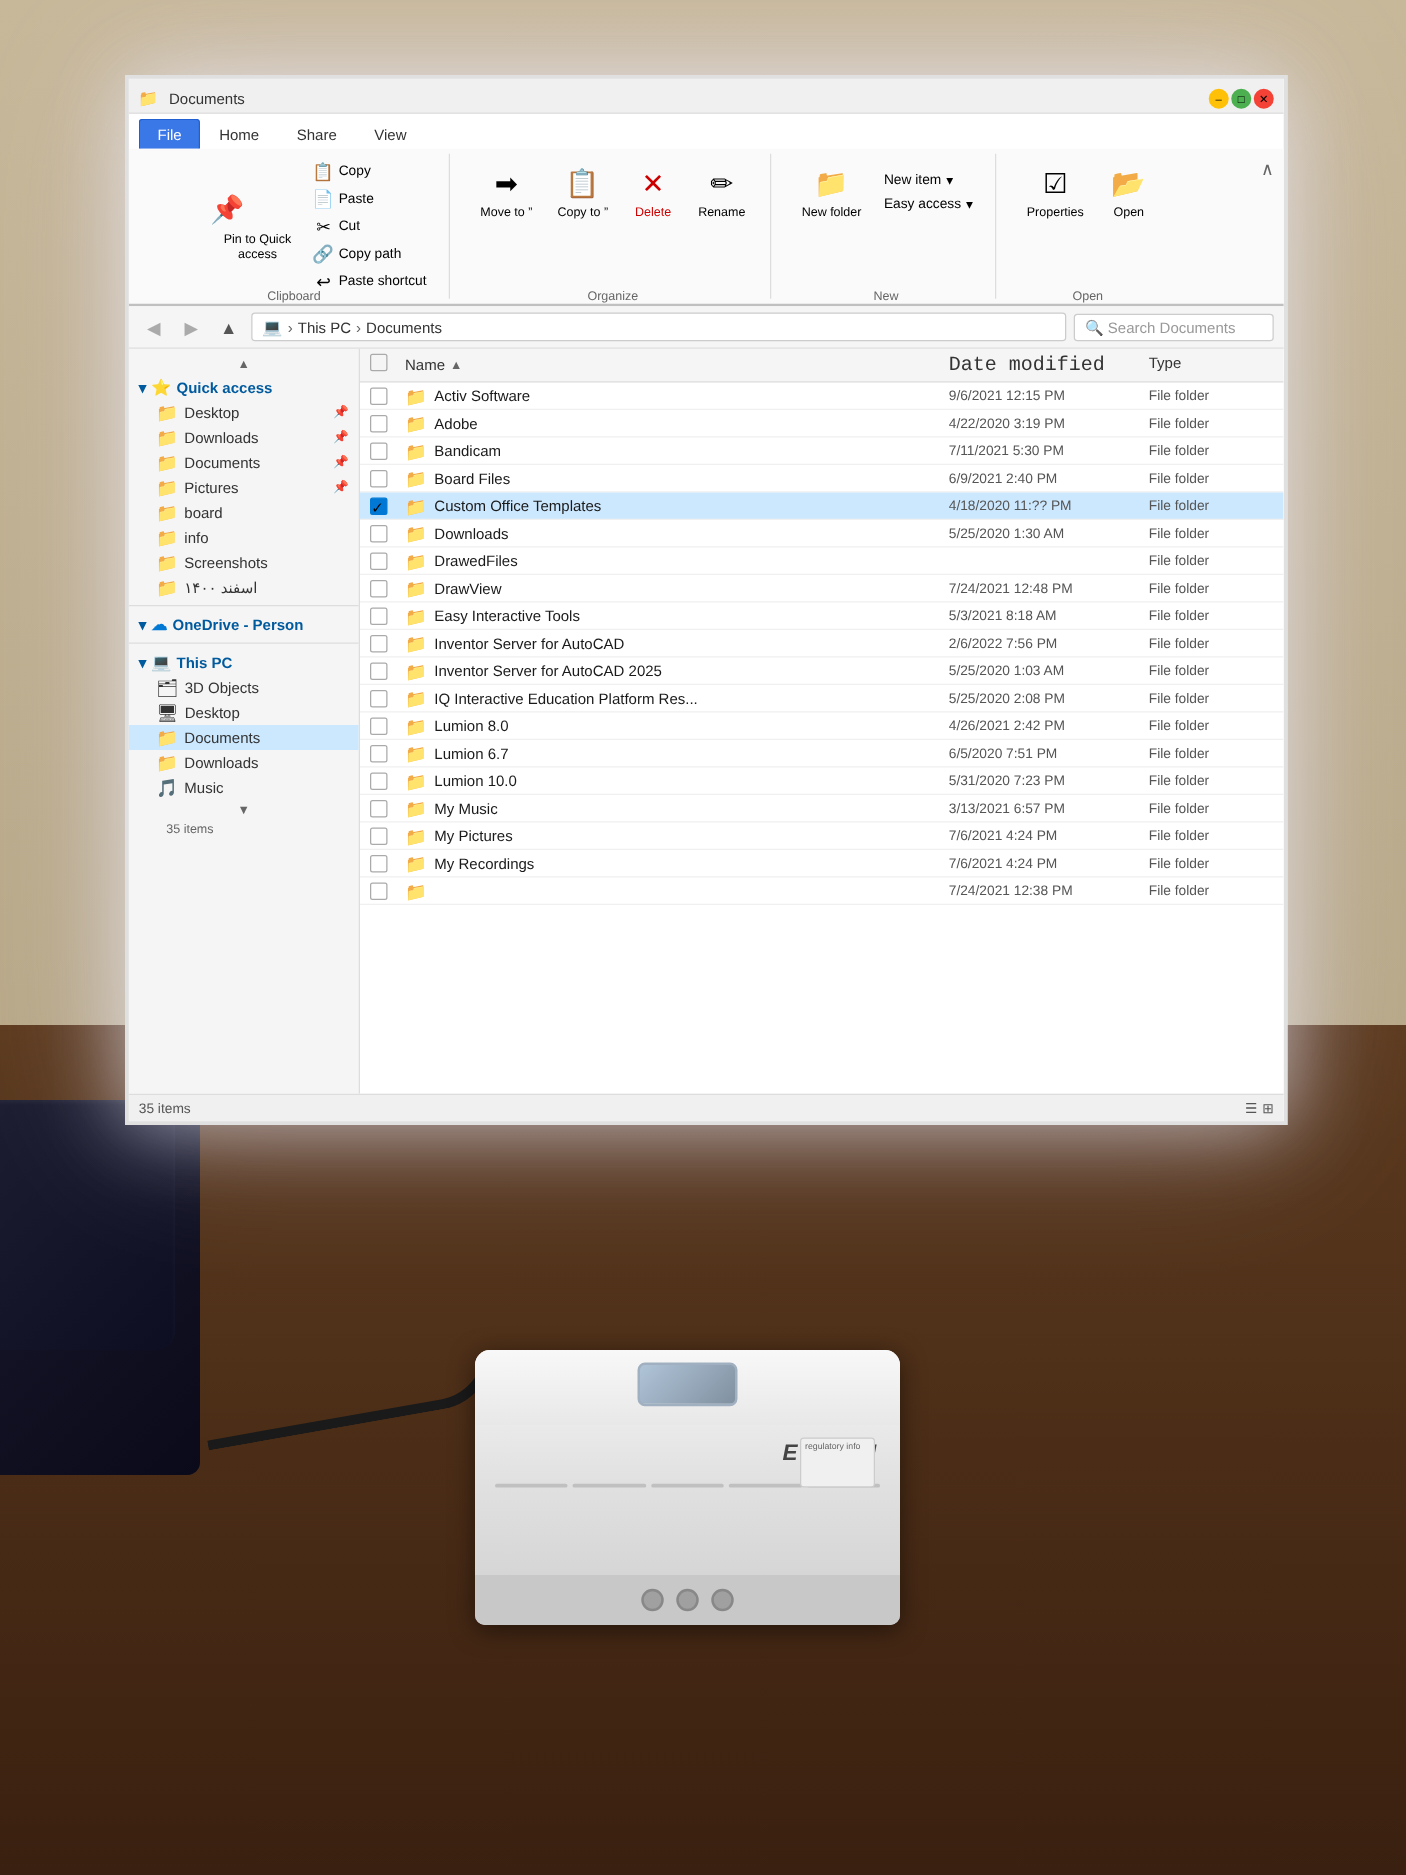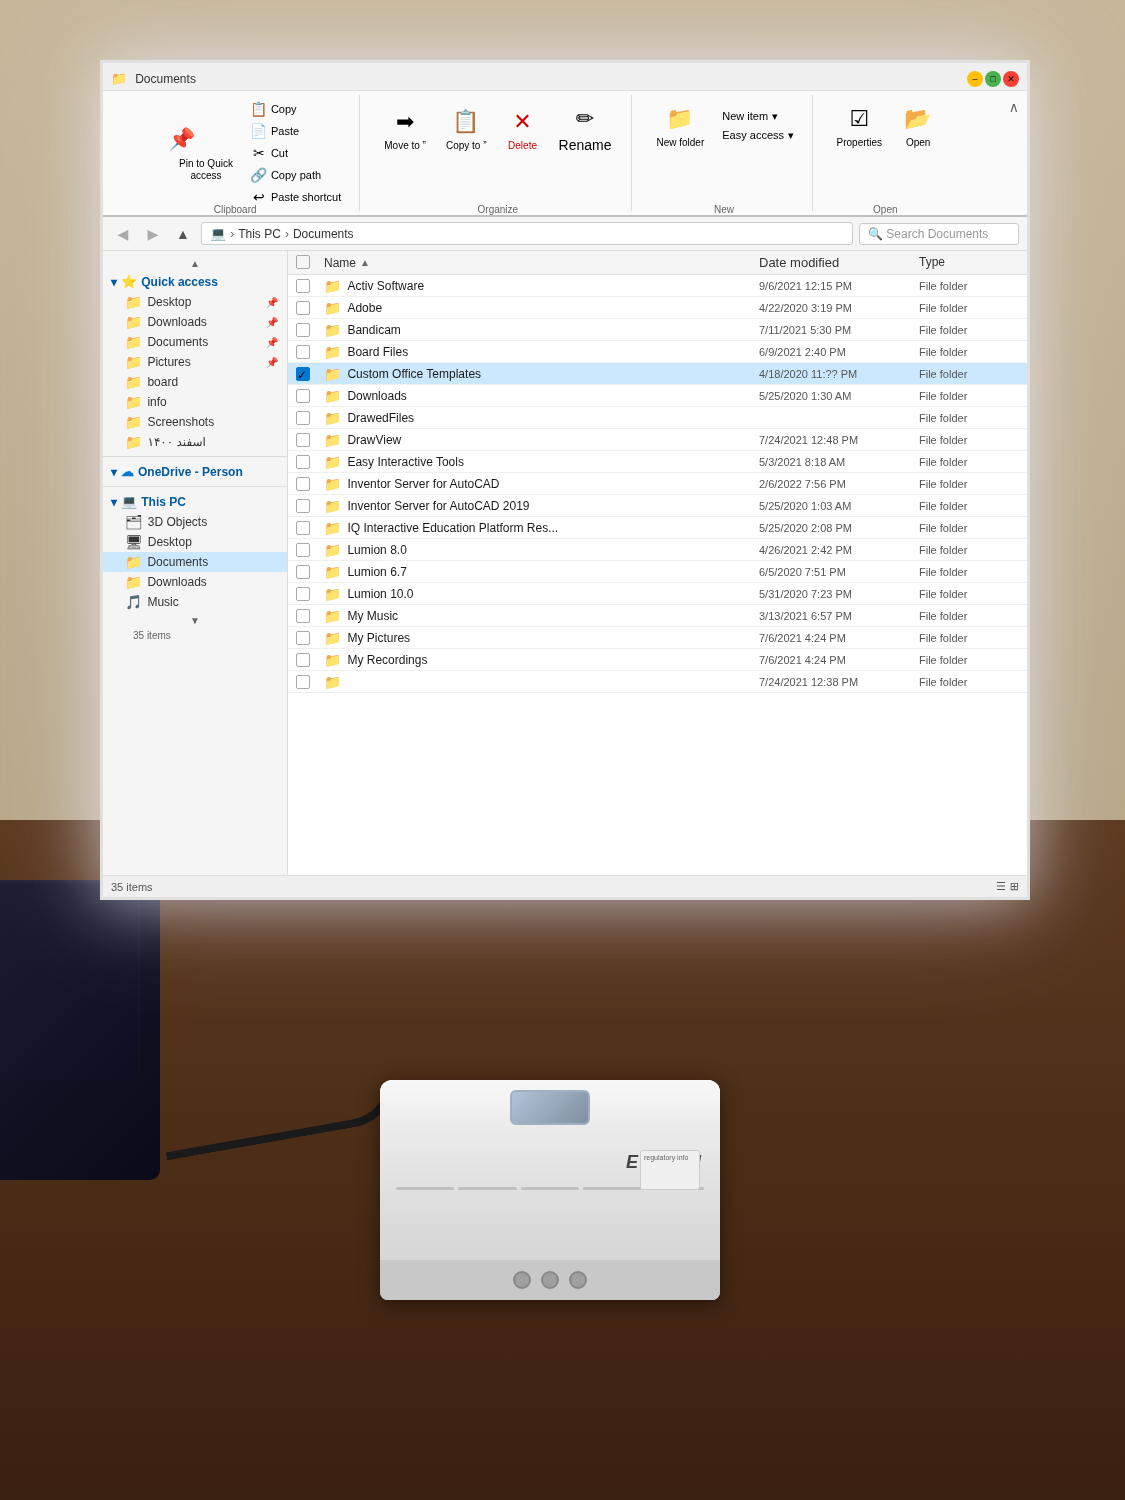--- a/index.html
+++ b/index.html
@@ -396,21 +396,21 @@
       border-bottom: 1px solid #ddd;
       background: #f5f5f5;
       font-size: 12px;
       color: #333;
       position: sticky;
       top: 0;
       z-index: 5;
     }
     .col-check { width: 28px; flex-shrink: 0; }
     .col-name { flex: 1; display: flex; align-items: center; gap: 4px; cursor: pointer; }
-    .col-date { width: 160px; flex-shrink: 0; font-size: 13px; cursor: pointer; }
+    .col-date { width: 160px; flex-shrink: 0; font-size: 16px; cursor: pointer; font-family: Liberation Mono, monospace; }
     .col-type { width: 100px; flex-shrink: 0; font-size: 12px; }
     .col-sort-icon { font-size: 10px; color: #666; }
 
     .file-row {
       display: flex;
       align-items: center;
       padding: 2px 8px;
       border-bottom: 1px solid #f0f0f0;
       font-size: 12px;
       cursor: pointer;
@@ -480,20 +480,26 @@
     <div class="title-bar">
       <span style="font-size:13px;">📁</span>
       <span class="title-bar-text">Documents</span>
       <div class="win-controls">
         <div class="win-btn" style="background:#ffc107;">–</div>
         <div class="win-btn" style="background:#4caf50;">□</div>
         <div class="win-btn" style="background:#f44336;">✕</div>
       </div>
     </div>
 
+    <div class="ribbon-tabs">
+      <div class="ribbon-tab active">File</div>
+      <div class="ribbon-tab">Home</div>
+      <div class="ribbon-tab">Share</div>
+      <div class="ribbon-tab">View</div>
+    </div>
 
     <div class="ribbon-content">
 
       <div class="ribbon-group">
         <div class="ribbon-btns">
           <div class="ribbon-btn-large">
             <div class="ribbon-icon-large">📌</div>
             <span style="font-size:10px; text-align:center; line-height:1.2;margin-left:48px;">Pin to Quick<br>access</span>
           </div>
           <div style="display:flex; flex-direction:column; gap:2px;">
@@ -531,21 +537,21 @@
           <div class="ribbon-btn-large">
             <div class="ribbon-icon-large">📋</div>
             <span style="font-size:10px;">Copy to ”</span>
           </div>
           <div class="ribbon-btn-large" style="color:#cc0000;">
             <div class="ribbon-icon-large">✕</div>
             <span style="font-size:10px;">Delete</span>
           </div>
           <div class="ribbon-btn-large">
             <div class="ribbon-icon-large">✏</div>
-            <span style="font-size:14px;">Rename</span>
+            <span style="font-size:10px;">Rename</span>
           </div>
         </div>
         <span class="ribbon-group-label">Organize</span>
       </div>
 
       <div class="ribbon-group">
         <div class="ribbon-btns">
           <div class="ribbon-btn-large">
             <div class="ribbon-icon-large">📁</div>
             <span style="font-size:10px;">New folder</span>
@@ -814,21 +820,21 @@
               </div>
               <div class="col-date-val">2/6/2022 7:56 PM</div>
               <div class="col-type-val">File folder</div>
             </div>
             <div class="file-row">
               <div class="col-check">
                 <div class="file-check"></div>
               </div>
               <div class="col-name">
                 <span class="file-icon folder-yellow">📁</span>
-                <span>Inventor Server for AutoCAD 2019</span>
+                <span>Inventor Server for AutoCAD 2025</span>
               </div>
               <div class="col-date-val">5/25/2020 1:03 AM</div>
               <div class="col-type-val">File folder</div>
             </div>
             <div class="file-row">
               <div class="col-check">
                 <div class="file-check"></div>
               </div>
               <div class="col-name">
                 <span class="file-icon folder-yellow">📁</span>

